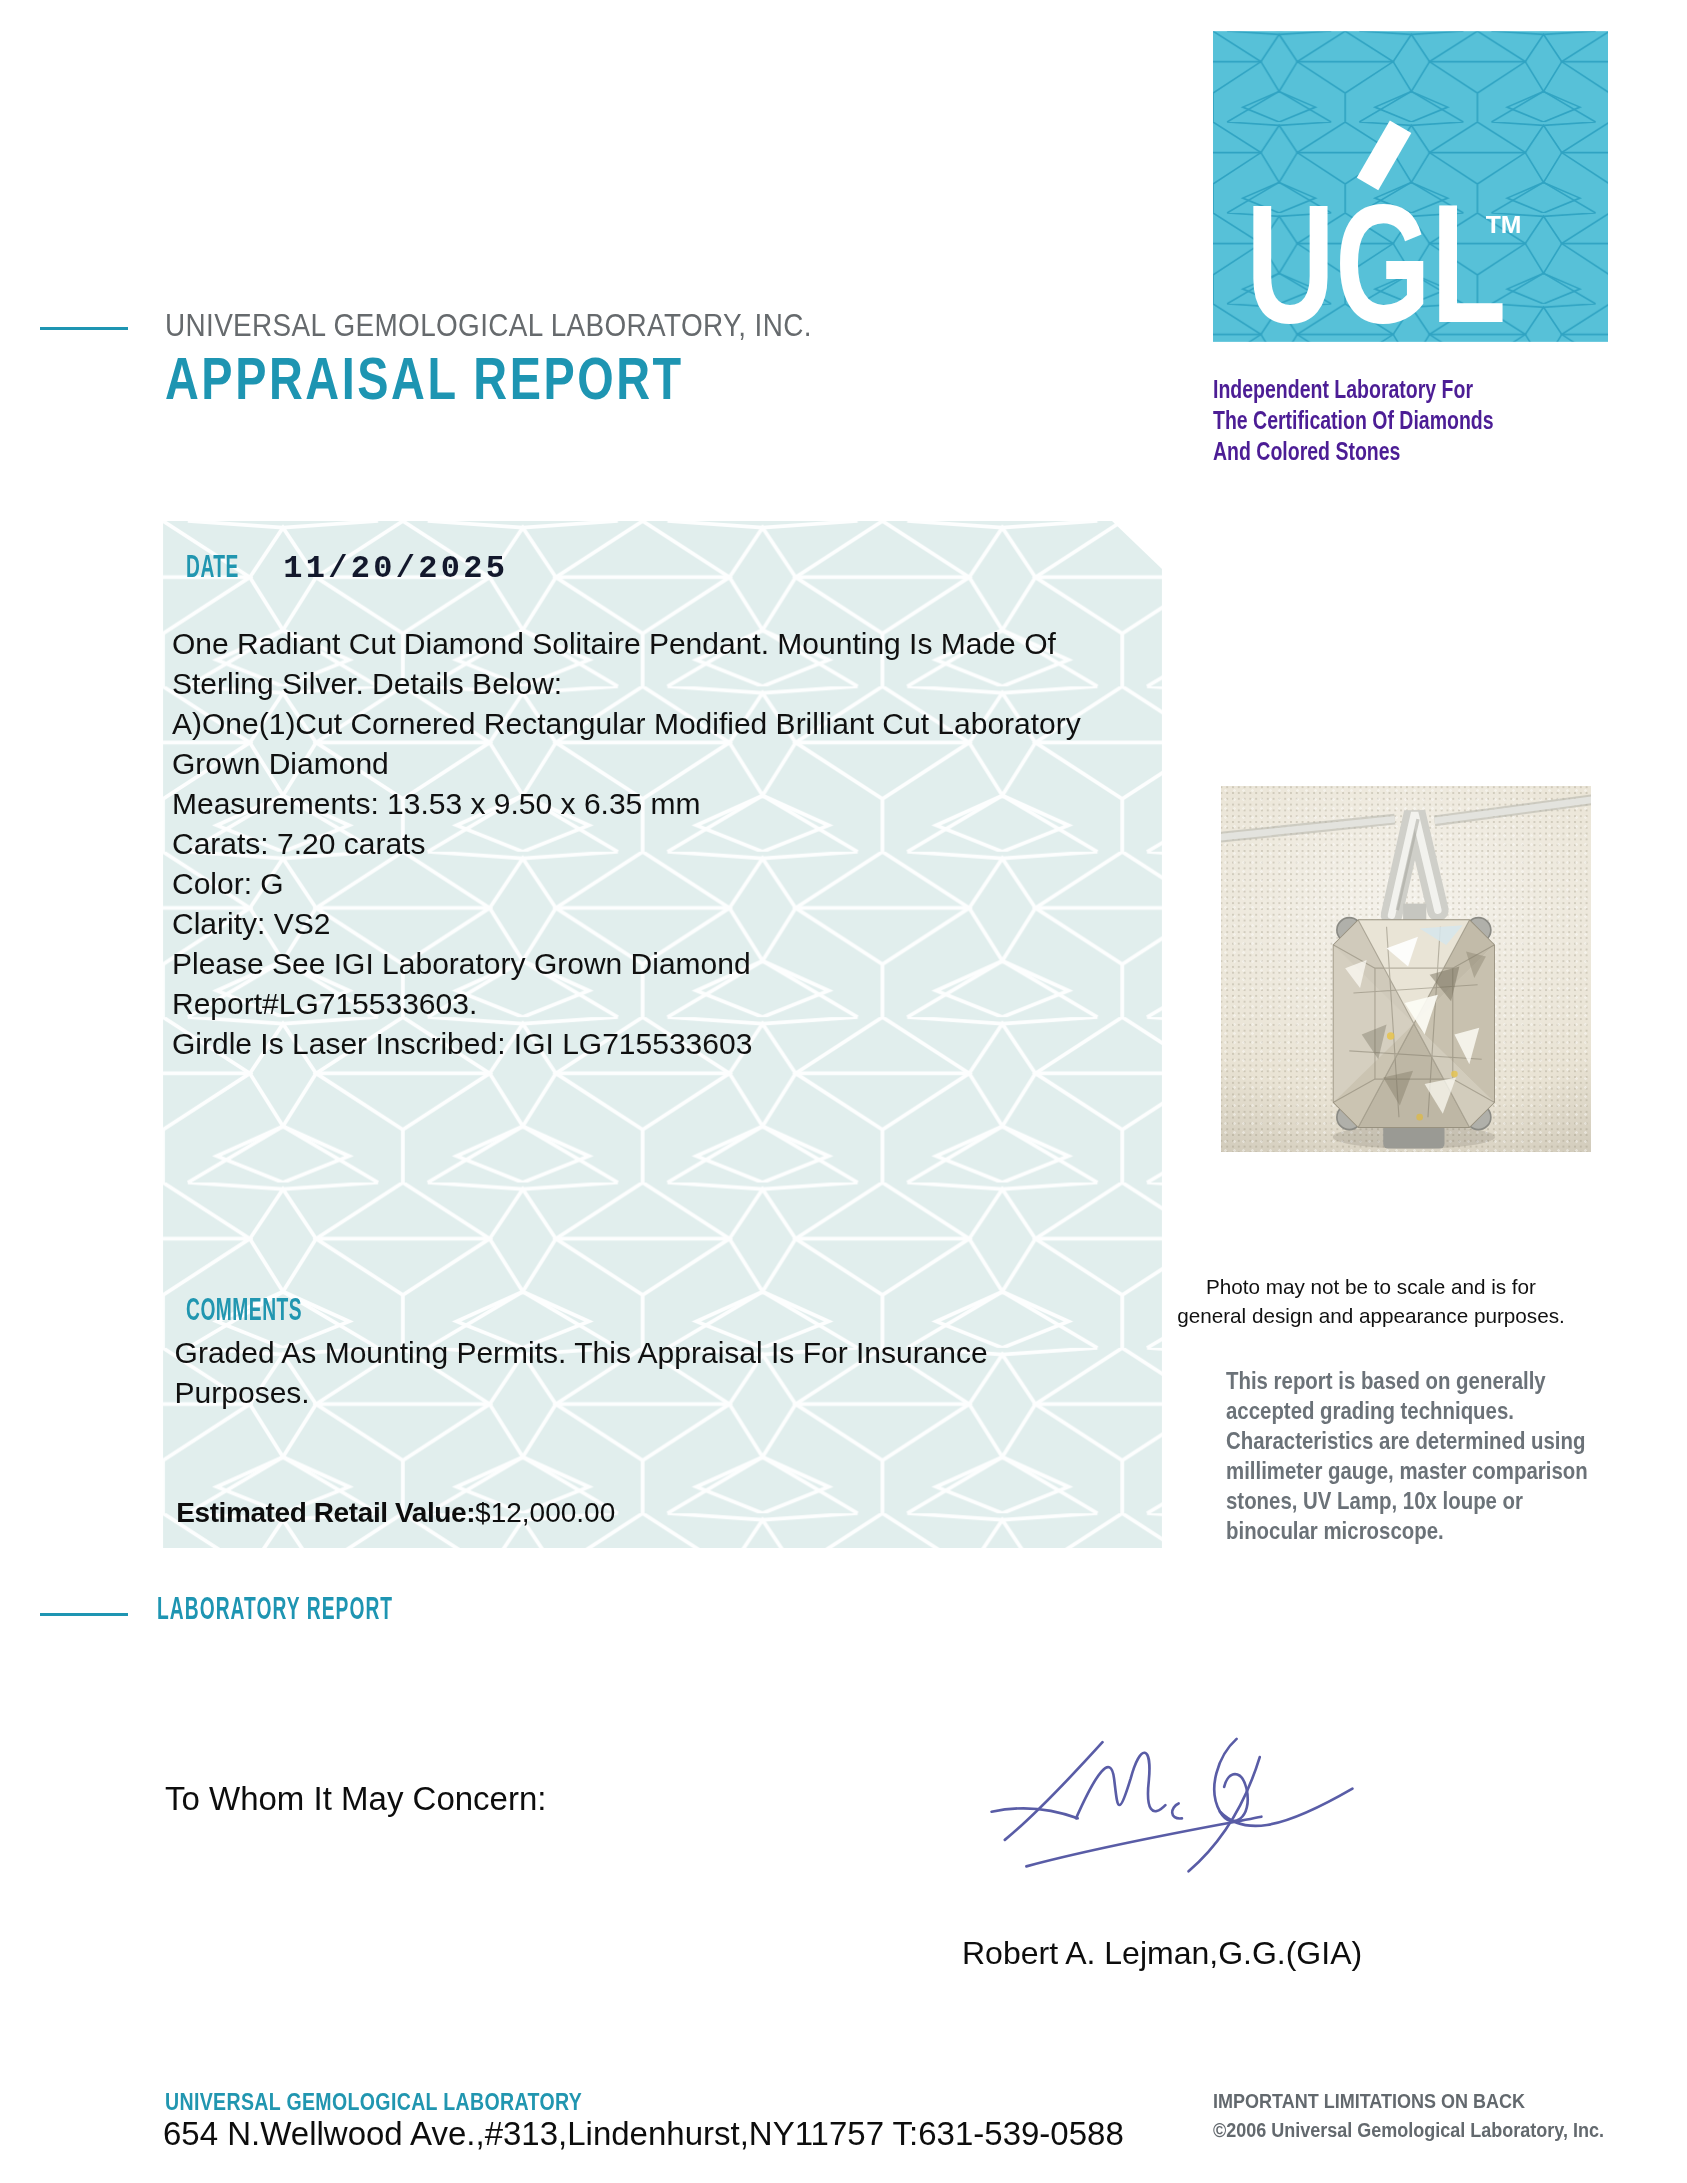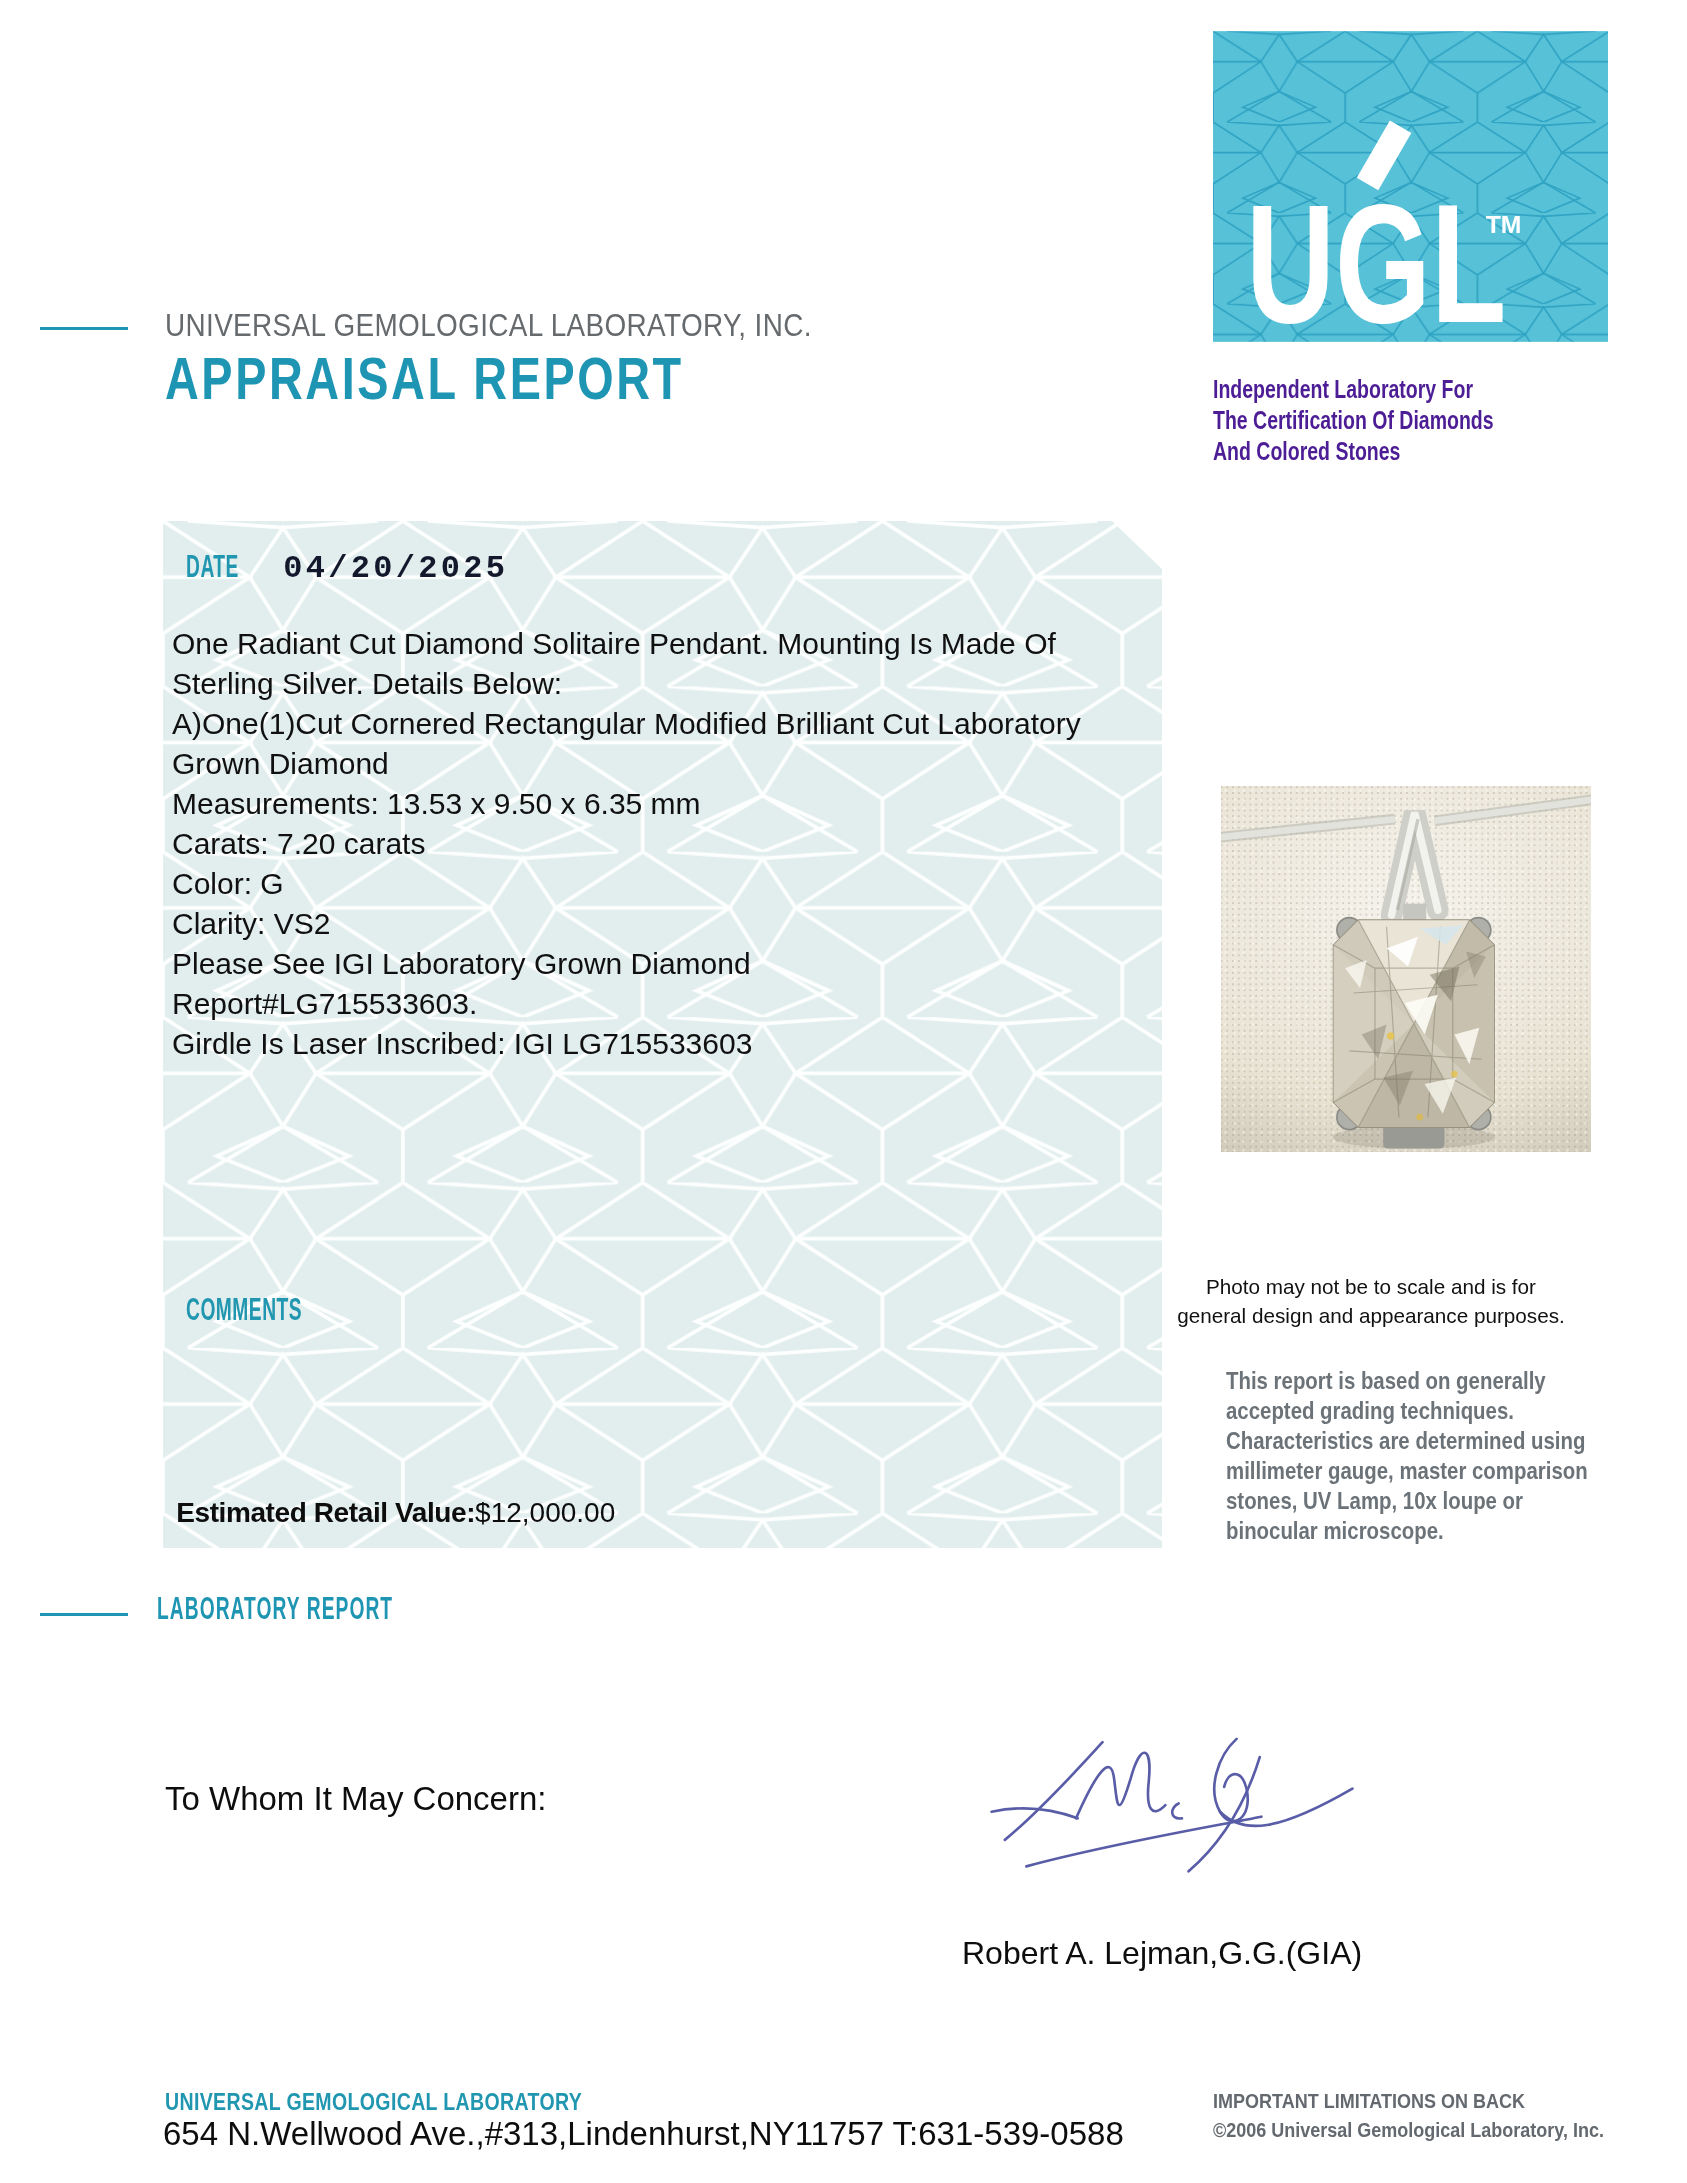--- a/index.html
+++ b/index.html
@@ -125,38 +125,40 @@
           <path d="M145,132 L225,168 L145,200 L65,168 Z"></path>
           <path d="M0,136 V200 M290,136 V200"></path>
         </g>
       </pattern>
     </defs>
     <rect width="1208" height="1242" fill="url(#lat)"></rect>
   </svg>
 
   <div class="label-row row-date">
     <span class="field-label"><span class="cond">DATE</span></span>
-    <span class="mono-val date-val">04/20/2025</span>
+    <span class="mono-val date-val">11/20/2025</span>
   </div>
 
   <div class="abs desc-text multiline">One Radiant Cut Diamond Solitaire Pendant. Mounting Is Made Of
 Sterling Silver. Details Below:
 A)One(1)Cut Cornered Rectangular Modified Brilliant Cut Laboratory
 Grown Diamond
 Measurements: 13.53 x 9.50 x 6.35 mm
 Carats: 7.20 carats
 Color: G
 Clarity: VS2
 Please See IGI Laboratory Grown Diamond
 Report#LG715533603.
 Girdle Is Laser Inscribed: IGI LG715533603</div>
 
   <div class="abs comments-label field-label">
     <span class="cond">COMMENTS</span>
   </div>
+  <div class="abs comments-text multiline">Graded As Mounting Permits.  This Appraisal Is For Insurance
+Purposes.</div>
 
   <div class="abs value-row">
     <span class="value-label">Estimated Retail Value:</span><span class="value-amount">$12,000.00</span>
   </div>
 </div>
 
 <div class="abs photo-wrap">
   <svg width="370" height="366" viewBox="0 0 447 442">
 
     <g>

